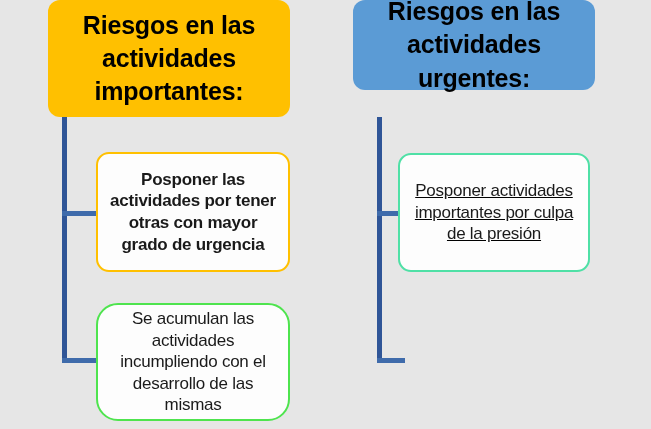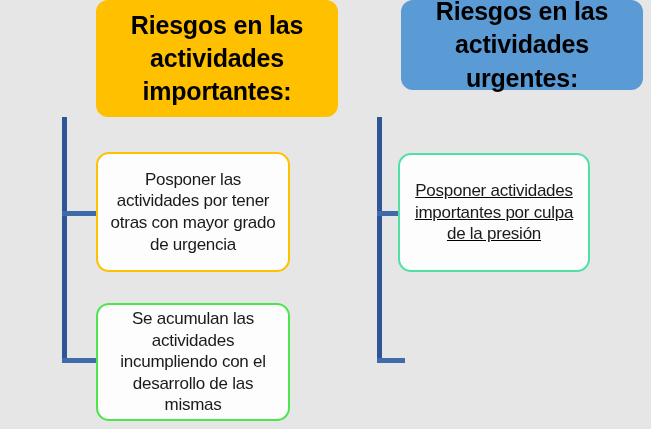--- a/index.html
+++ b/index.html
@@ -34,21 +34,20 @@
 
   
   .header-box {
     position: absolute;
     border-radius: 12px;
     display: flex;
     align-items: center;
     justify-content: center;
     text-align: center;
     box-sizing: border-box;
-    margin-left: 48px;
   }
   .header-box .htext {
     font-weight: bold;
     font-size: 25px;
     line-height: 1.33;
     color: #000000;
     letter-spacing: -0.2px;
     padding: 0 6px;
   }
   .header-gold { background: #ffc000; }
@@ -84,25 +83,25 @@
 <div id="canvas">
 
   <div class="header-box header-gold" style="left:48px; top:0px; width:242px; height:117px;">
     <span class="htext">Riesgos en las actividades importantes:</span>
   </div>
 
   <div class="conn-v" style="left:62px; top:117px; height:246px;"></div>
   <div class="conn-h" style="left:62px; top:211px; width:38px;"></div>
   <div class="conn-h" style="left:62px; top:358px; width:38px;"></div>
 
-  <div class="content-box b-gold" style="left:96px; top:152px; width:194px; height:120px;">
+  <div class="content-box b-gold" style="left:96px; top:152px; width:194px; height:120px;font-weight:bold;">
     <span class="ctext">Posponer las actividades por tener otras con mayor grado de urgencia</span>
   </div>
 
-  <div class="content-box b-green" style="left:96px; top:303px; width:194px; height:118px;">
+  <div class="content-box b-green" style="left:96px; top:303px; width:194px; height:118px;border-radius:22px;">
     <span class="ctext">Se acumulan las actividades incumpliendo con el desarrollo de las mismas</span>
   </div>
 
   <div class="header-box header-blue" style="left:353px; top:0px; width:242px; height:90px;">
     <span class="htext">Riesgos en las actividades urgentes:</span>
   </div>
 
   <div class="conn-v" style="left:377px; top:117px; height:246px;"></div>
   <div class="conn-h" style="left:377px; top:211px; width:28px;"></div>
   <div class="conn-h" style="left:377px; top:358px; width:28px;"></div>

